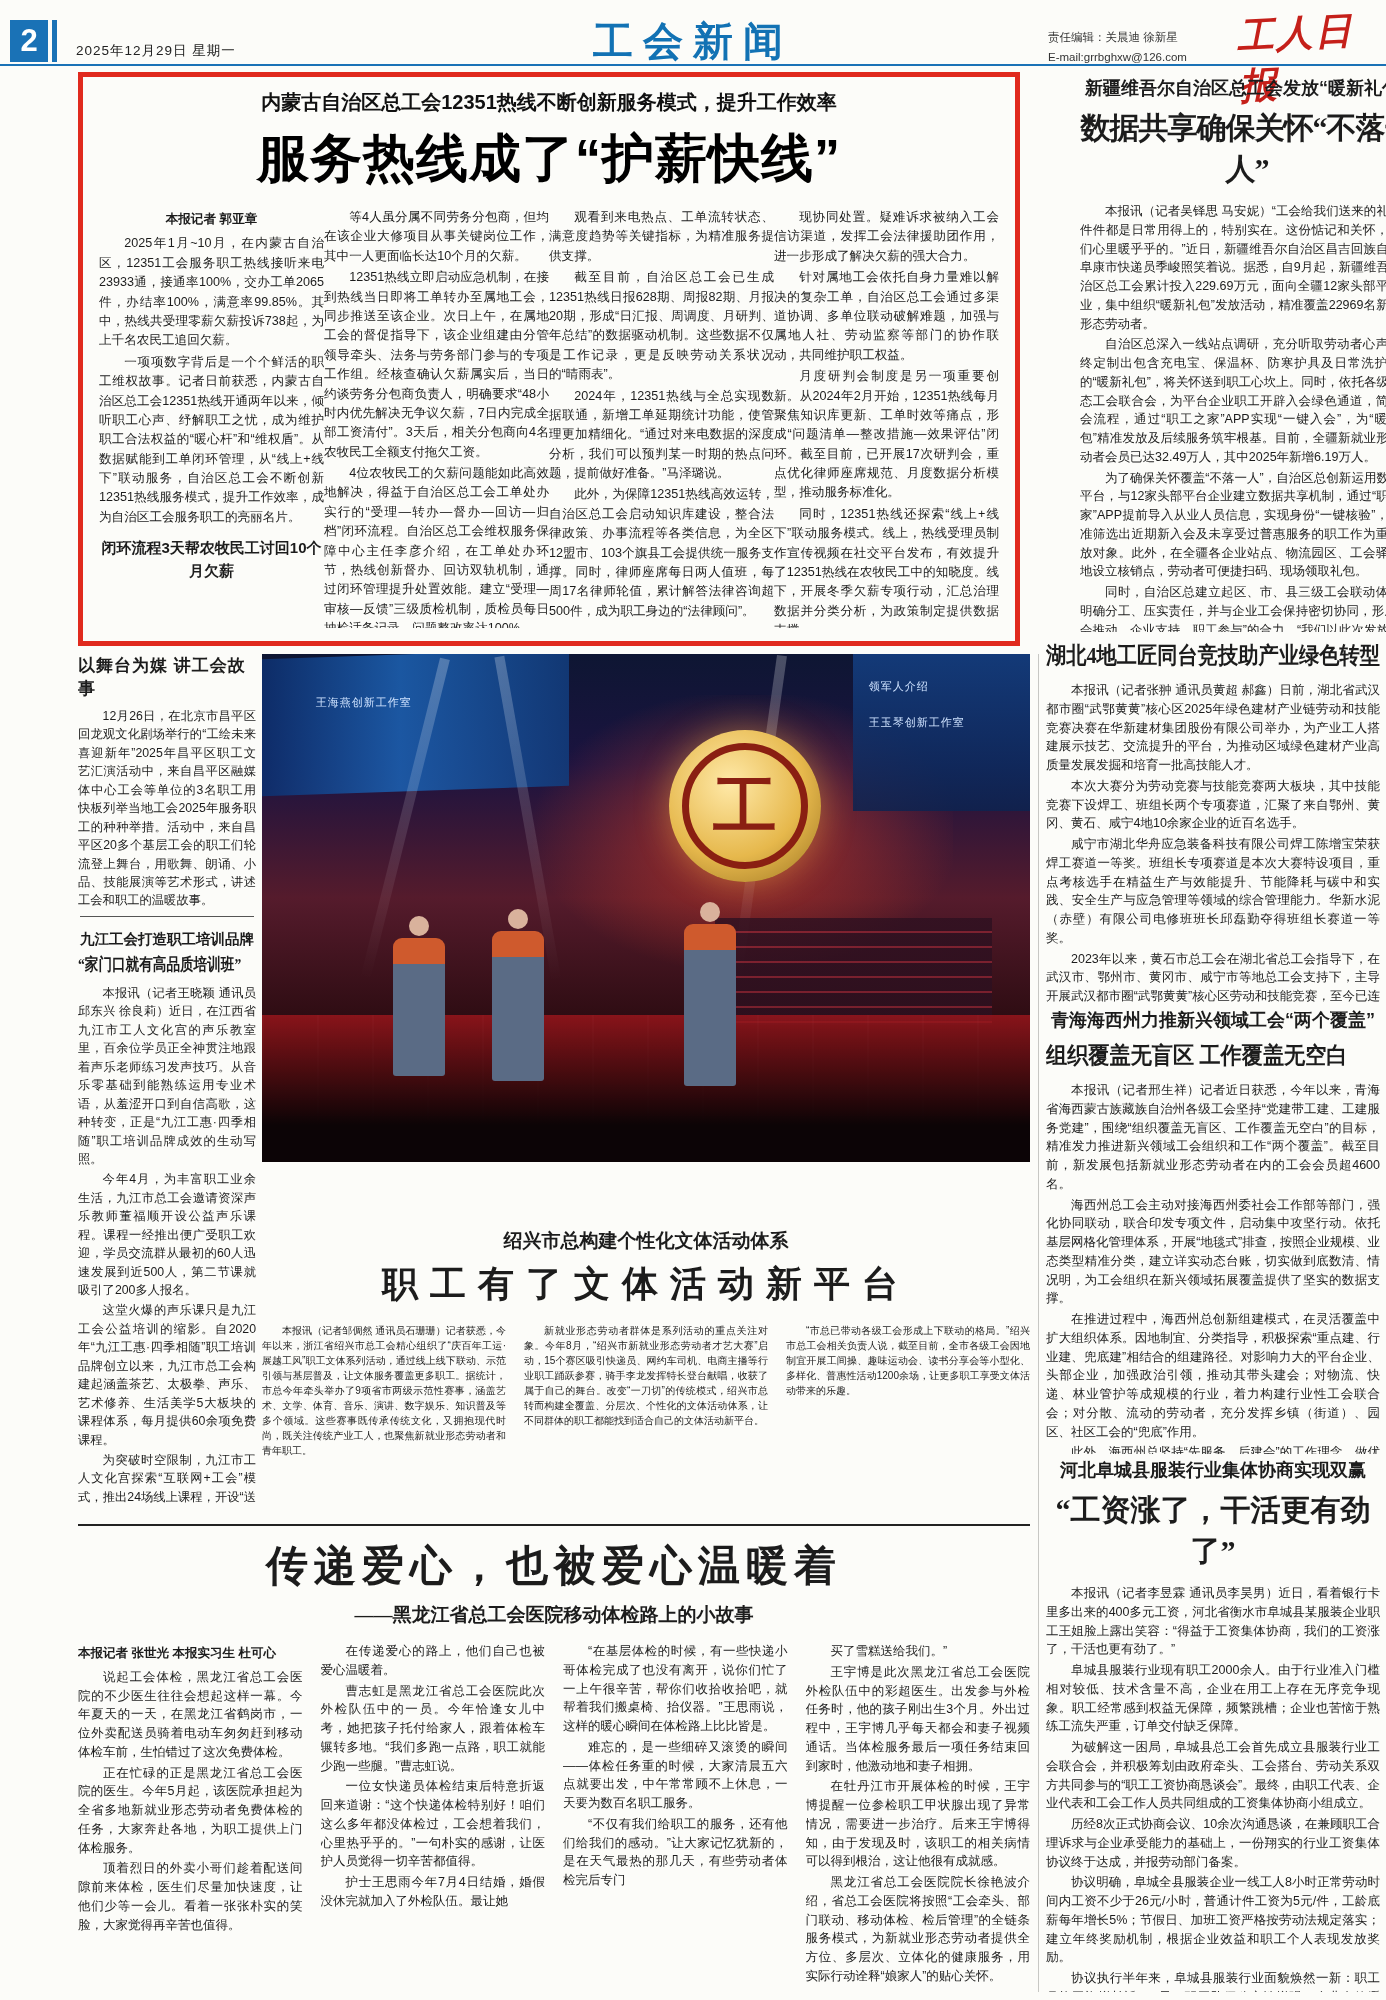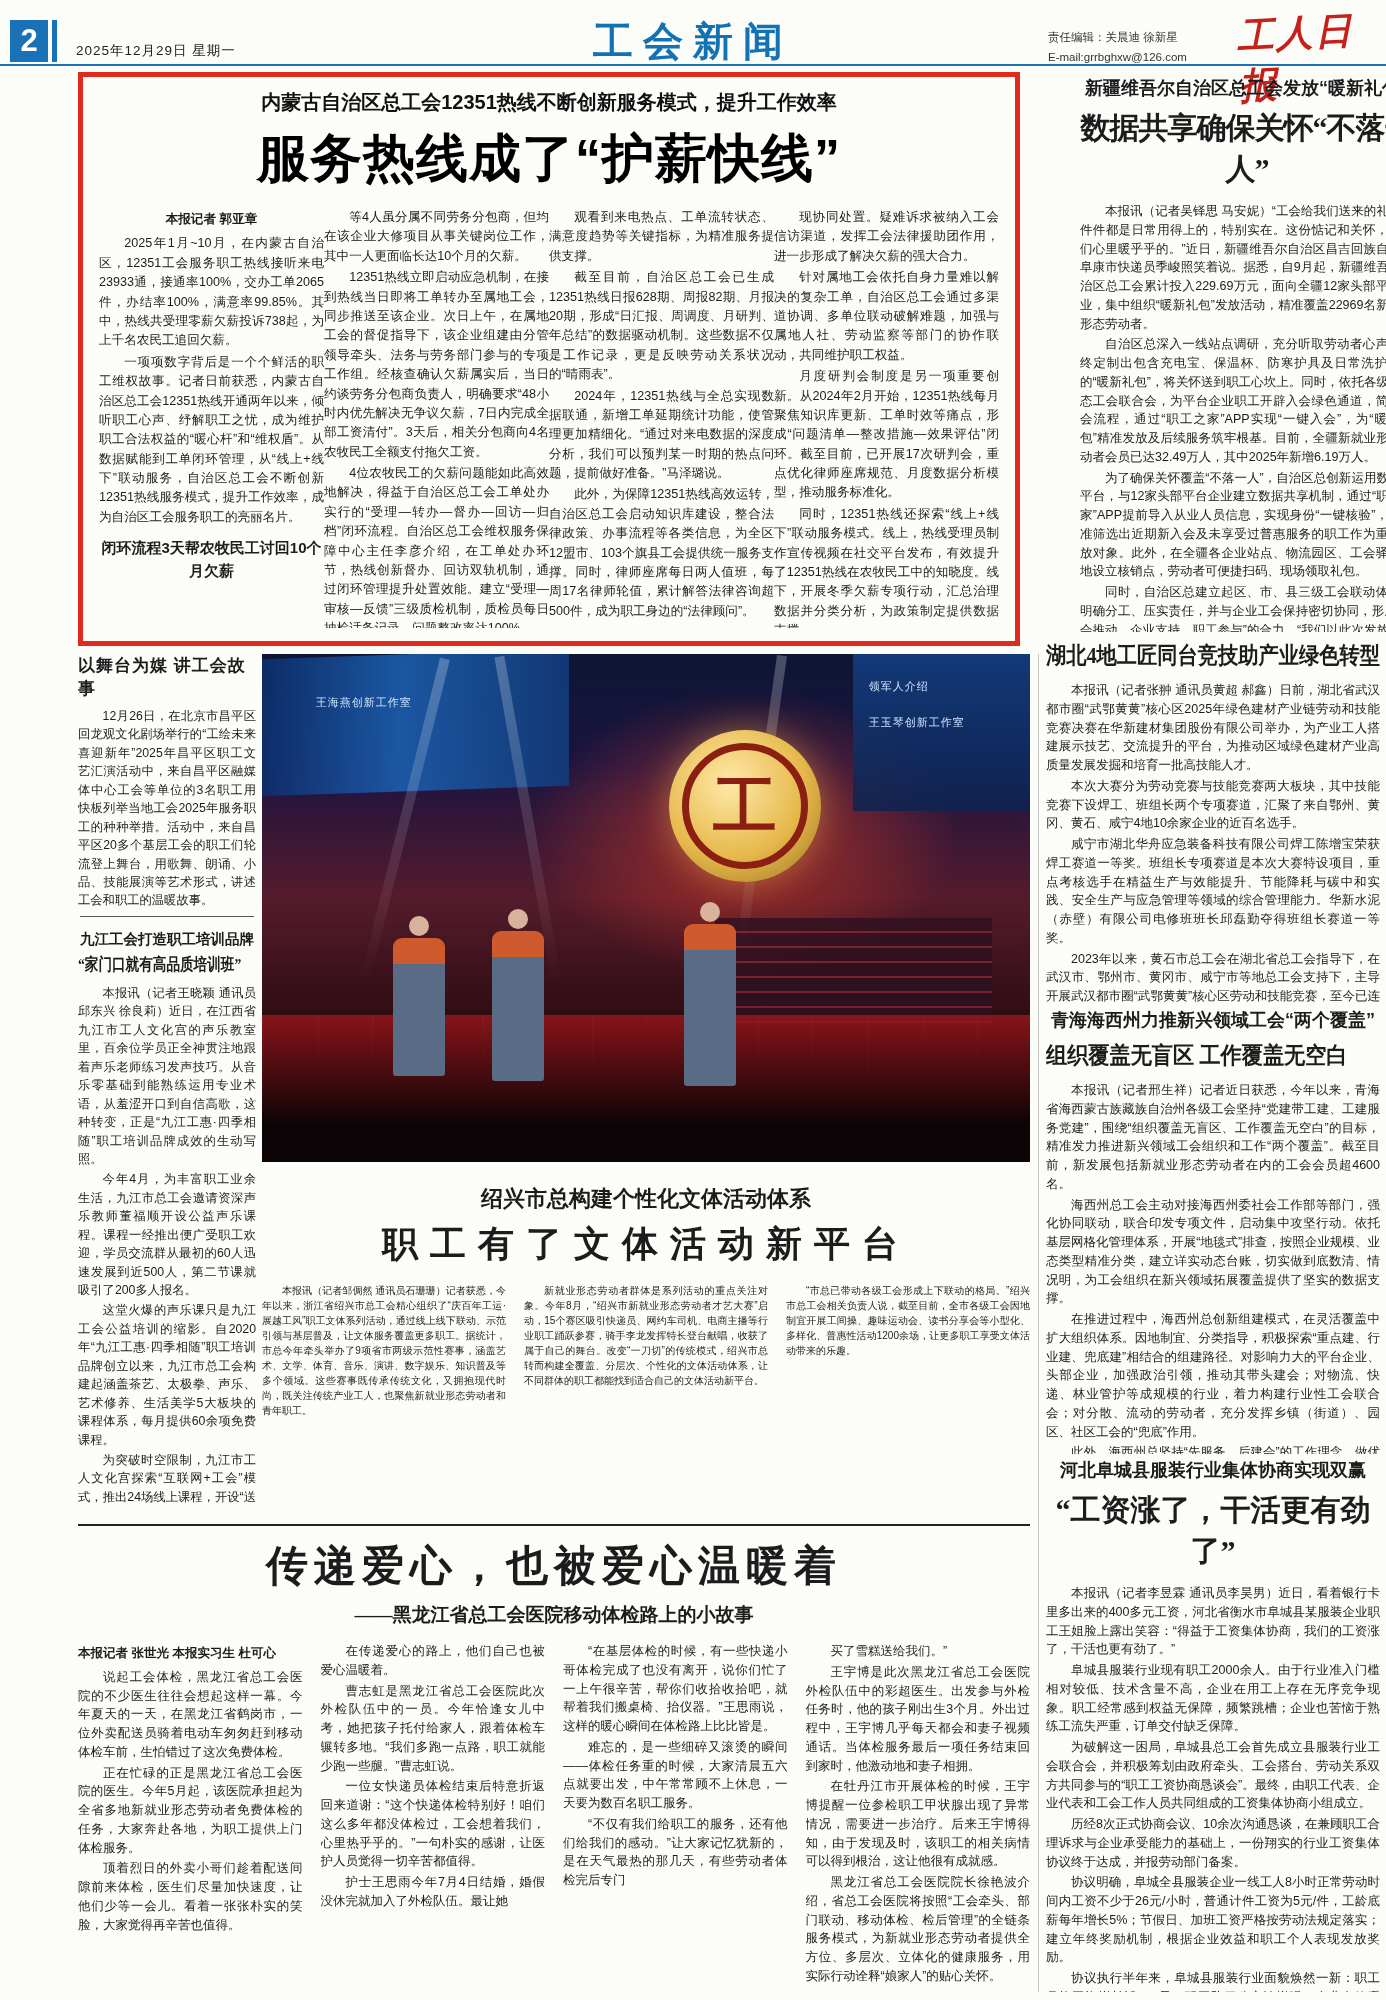--- a/index.html
+++ b/index.html
@@ -68,21 +68,21 @@
          background:repeating-linear-gradient(180deg,#2d1020 0 13px,#8a2433 13px 15px);opacity:.8;}
   .floor{position:absolute;left:0;bottom:0;width:100%;height:29%;
          background:linear-gradient(180deg,rgba(160,22,28,.8),#0c0406 75%),
          repeating-linear-gradient(90deg,rgba(255,255,255,.07) 0 2px,transparent 2px 55px);}
   .person{position:absolute;width:52px;}
   .person .head{width:20px;height:20px;border-radius:50%;background:#d9b29c;margin:0 auto 2px;}
   .person .body{height:100%;background:linear-gradient(180deg,#cf5a2d 0 26px,#5a6b85 26px);
                 border-radius:9px 9px 3px 3px;}
   
   .sx{left:262px;top:1184px;width:768px;}
-  .sx .kicker{font-size:22px;}
+  .sx .kicker{font-size:19px;margin-top:44px;}
   .sx-hl{text-align:center;font-size:36px;font-weight:900;letter-spacing:12px;margin:6px 0 14px;}
   .sx-cols{display:flex;gap:18px;height:232px;overflow:hidden;}
   .sx-cols .col{flex:1;font-size:10px;line-height:1.5;overflow:hidden;}
   .div2{left:78px;top:1524px;width:952px;height:2px;background:#222;}
   
   .love{left:78px;top:1538px;width:952px;}
   .love-hl{text-align:center;font-size:42px;font-weight:900;letter-spacing:6px;}
   .love-sub{text-align:center;font-size:19px;font-weight:700;margin-top:8px;}
   .love-cols{display:flex;gap:18px;margin-top:14px;height:350px;overflow:hidden;}
   .love-cols .col{flex:1;font-size:12.5px;line-height:1.5;overflow:hidden;}

